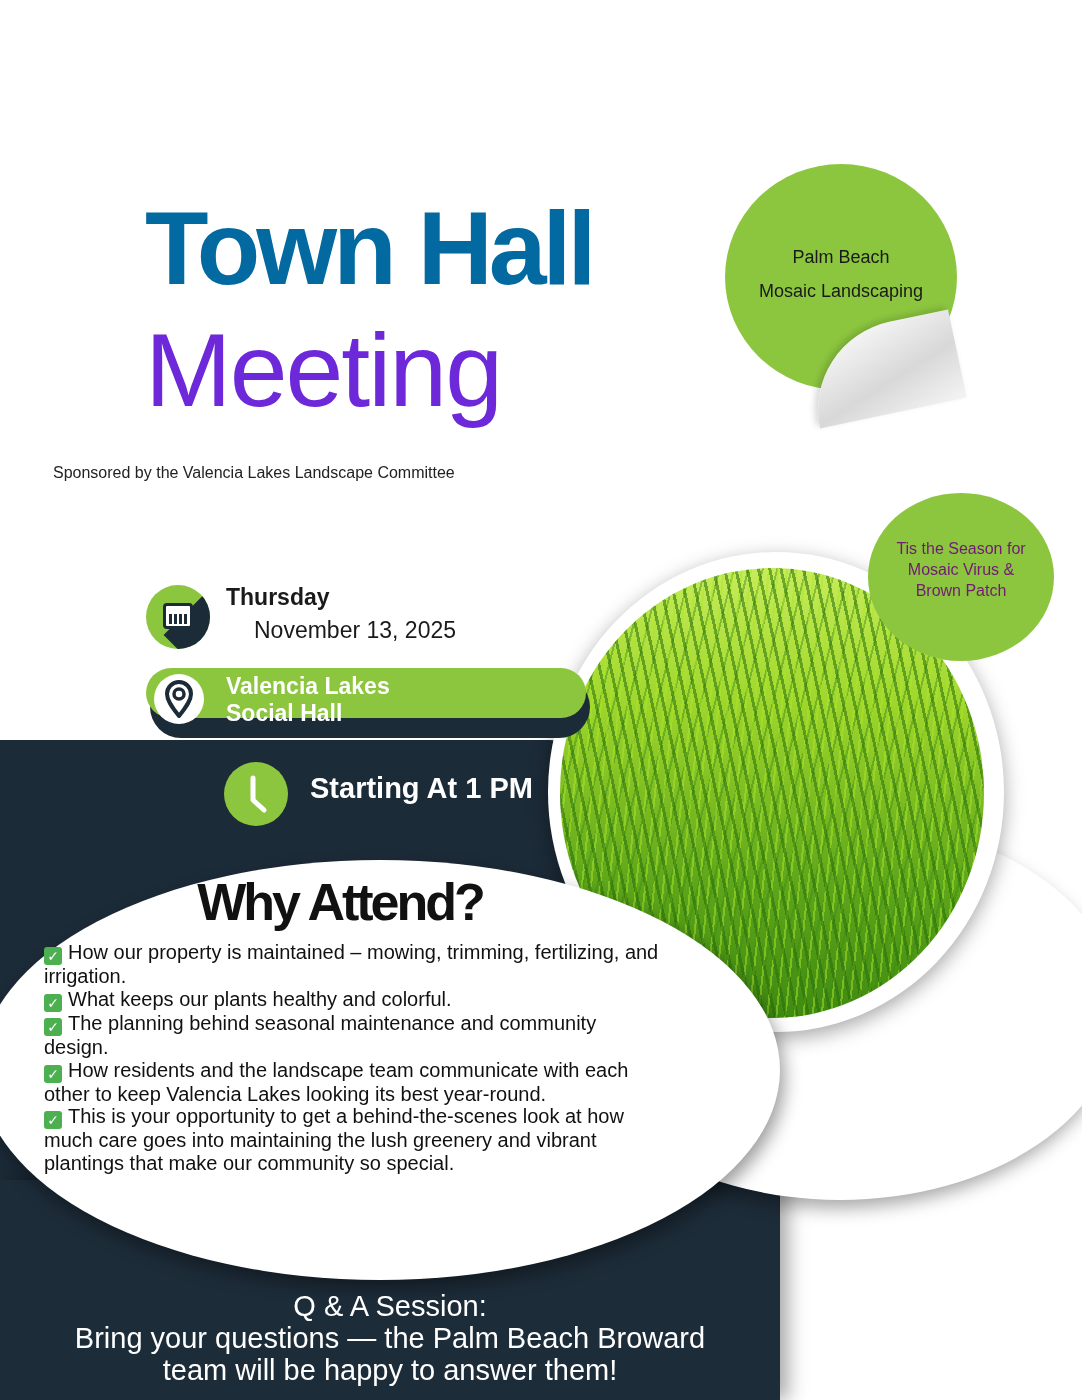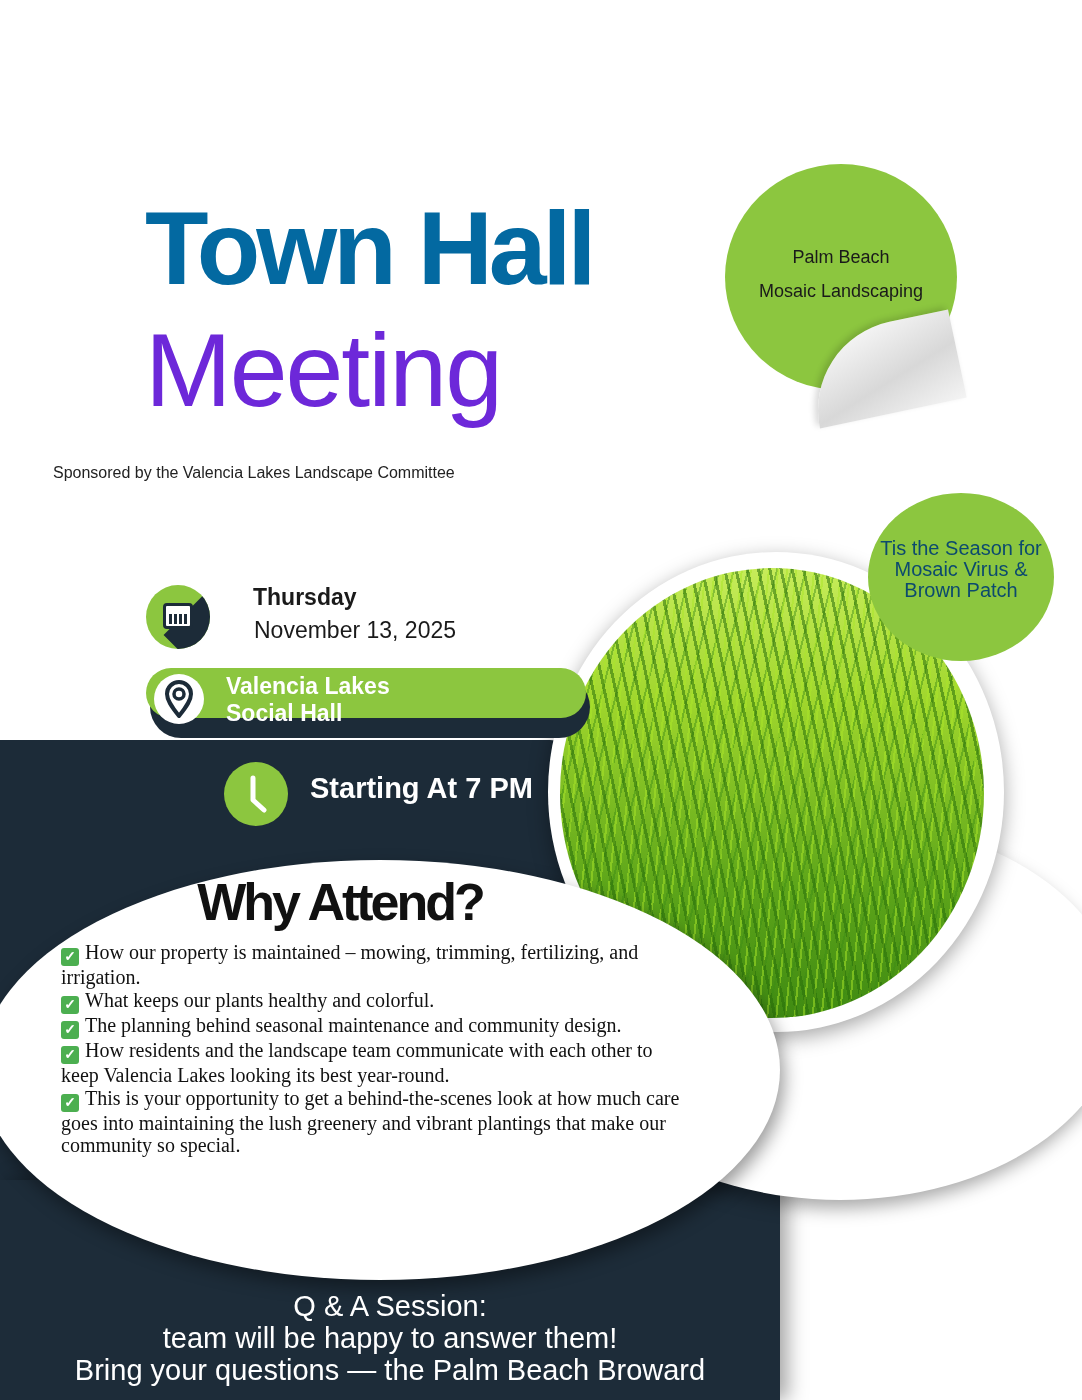--- a/index.html
+++ b/index.html
@@ -22,39 +22,39 @@
   .grass-ring{left:548px;top:552px;width:456px;height:480px;border-radius:50%;background:#fff;box-shadow:0 6px 20px rgba(0,0,0,0.35);}
   .grass{left:560px;top:568px;width:424px;height:450px;border-radius:50%;overflow:hidden;
     background:
       repeating-linear-gradient(78deg, rgba(40,110,10,0.55) 0 3px, transparent 3px 11px),
       repeating-linear-gradient(96deg, rgba(170,230,40,0.5) 0 2px, transparent 2px 9px),
       repeating-linear-gradient(104deg, rgba(60,140,20,0.45) 0 2px, transparent 2px 14px),
       linear-gradient(180deg,#c7ec5a 0%,#9fd62c 30%,#5ea61a 70%,#3f8a12 100%);}
   .oval-left{left:-20px;top:860px;width:800px;height:420px;border-radius:50%;background:#fff;box-shadow:4px 8px 18px rgba(0,0,0,0.4);}
   
   .season{left:868px;top:493px;width:186px;height:168px;border-radius:50%;background:#8cc63f;}
-  .season-text{position:absolute;left:-10px;right:-10px;top:45px;text-align:center;font-size:20px;line-height:21px;color:#0c4a6e;}
+  .season-text{position:absolute;left:-10px;right:-10px;top:45px;text-align:center;font-size:16px;line-height:21px;color:#701a75;}
   
   .cal-circle{left:146px;top:585px;width:64px;height:64px;border-radius:50%;background:#8cc63f;overflow:hidden;}
   .cal-shadow{position:absolute;left:30px;top:20px;width:60px;height:60px;background:#1c2b38;transform:rotate(45deg);}
   .cal-icon{position:absolute;left:17px;top:18px;width:30px;height:26px;background:#fff;border:3px solid #1c2b38;border-radius:4px;box-sizing:border-box;}
   .cal-icon:before{content:"";position:absolute;left:3px;right:3px;top:8px;height:10px;background:repeating-linear-gradient(90deg,#1c2b38 0 3px,transparent 3px 5px);}
-  .day{left:226px;top:584px;font-size:23px;font-weight:700;color:#1a1a1a;margin-left:27px;}
+  .day{left:226px;top:584px;font-size:23px;font-weight:700;color:#1a1a1a;}
   .date{left:226px;top:617px;font-size:23px;color:#1a1a1a;margin-left:28px;}
   
   .pill-shadow{left:150px;top:676px;width:440px;height:62px;border-radius:32px;background:#1c2b38;}
   .pill{left:146px;top:668px;width:440px;height:50px;border-radius:32px;background:#8cc63f;}
   .pin-circle{position:absolute;left:8px;top:6px;width:50px;height:50px;border-radius:50%;background:#fff;}
   .loc-text{position:absolute;left:80px;top:5px;font-size:23px;font-weight:700;color:#fff;line-height:27px;}
   
   .clock{left:224px;top:762px;width:64px;height:64px;border-radius:50%;background:#8cc63f;}
   .time{left:310px;top:772px;font-size:29px;font-weight:700;color:#fff;}
   
   .why{left:0;width:680px;top:872px;text-align:center;font-size:52px;font-weight:700;color:#111;letter-spacing:-3px;}
-  .bullets{left:61px;top:941px;width:620px;font-size:20px;line-height:22.8px;color:#111;font-family:Liberation Serif, serif;}
+  .bullets{left:44px;top:941px;width:620px;font-size:20px;line-height:22.8px;color:#111;}
   .bullets p{margin:0;}
   .chk{display:inline-block;width:18px;height:18px;background:#4caf50;border-radius:3px;color:#fff;font-size:14px;line-height:18px;text-align:center;vertical-align:-2px;margin-right:6px;font-weight:700;}
   
   .qa{left:0;width:780px;top:1290px;text-align:center;color:#fff;font-size:29px;line-height:32px;}
 </style>
 </head>
 <body>
 
 <div class="abs dark-curve"></div>
 <div class="abs dark-band"></div>
@@ -103,28 +103,28 @@
     <div>Valencia Lakes</div>
     <div>Social Hall</div>
   </div>
 </div>
 
 <div class="abs clock">
   <svg width="64" height="64" viewBox="0 0 64 64">
     <path d="M29 16 L29 38 L40 48" fill="none" stroke="#fff" stroke-width="5" stroke-linecap="round" stroke-linejoin="round"></path>
   </svg>
 </div>
-<div class="abs time">Starting At 7 PM</div>
+<div class="abs time">Starting At 1 PM</div>
 
 <div class="abs why">Why Attend?</div>
 <div class="abs bullets">
   <p><span class="chk">✓</span><span>How our property is maintained – mowing, trimming, fertilizing, and irrigation.</span></p>
   <p><span class="chk">✓</span><span>What keeps our plants healthy and colorful.</span></p>
   <p><span class="chk">✓</span><span>The planning behind seasonal maintenance and community design.</span></p>
   <p><span class="chk">✓</span><span>How residents and the landscape team communicate with each other to keep Valencia Lakes looking its best year-round.</span></p>
   <p><span class="chk">✓</span><span>This is your opportunity to get a behind-the-scenes look at how much care goes into maintaining the lush greenery and vibrant plantings that make our community so special.</span></p>
 </div>
 
 <div class="abs qa">
   <div>Q &amp; A Session:</div>
+  <div>Bring your questions — the Palm Beach Broward</div>
   <div>team will be happy to answer them!</div>
-  <div>Bring your questions — the Palm Beach Broward</div>
 </div>
 
 </body></html>

